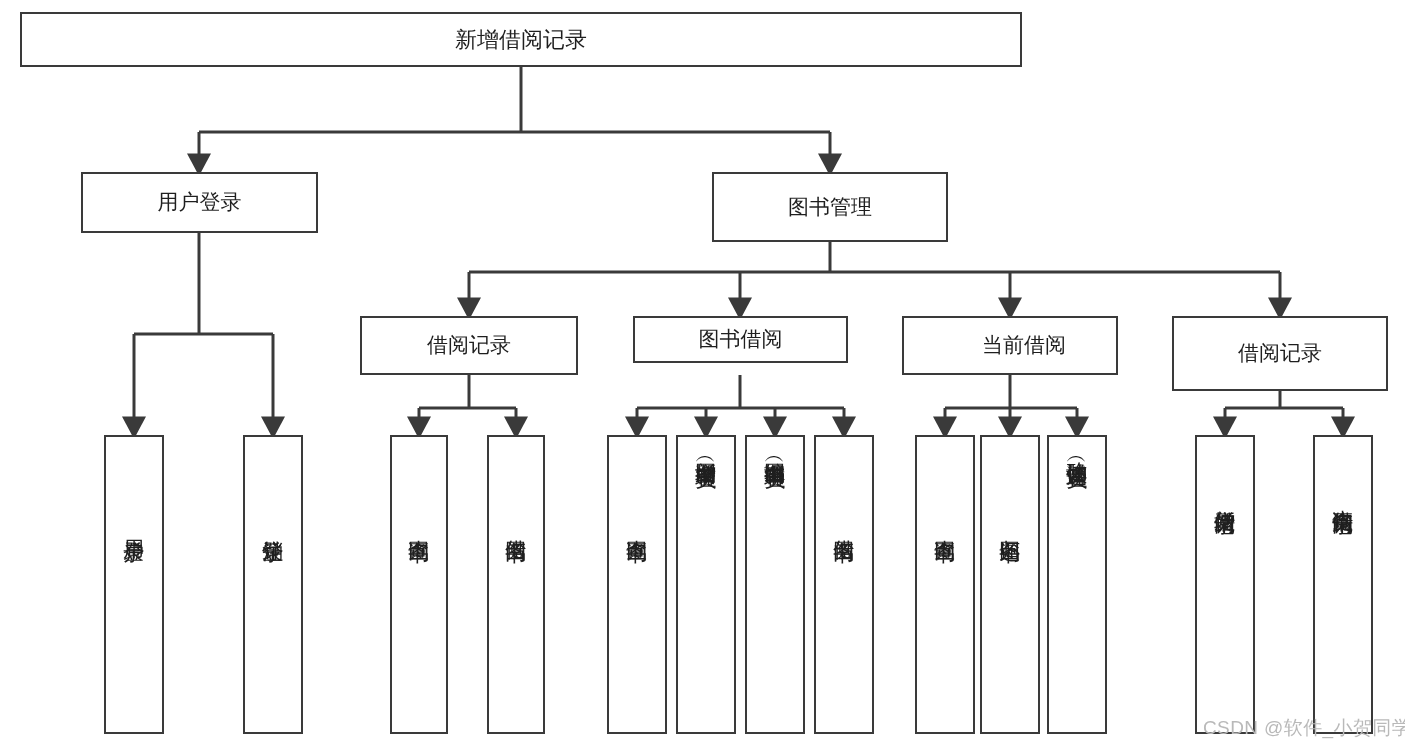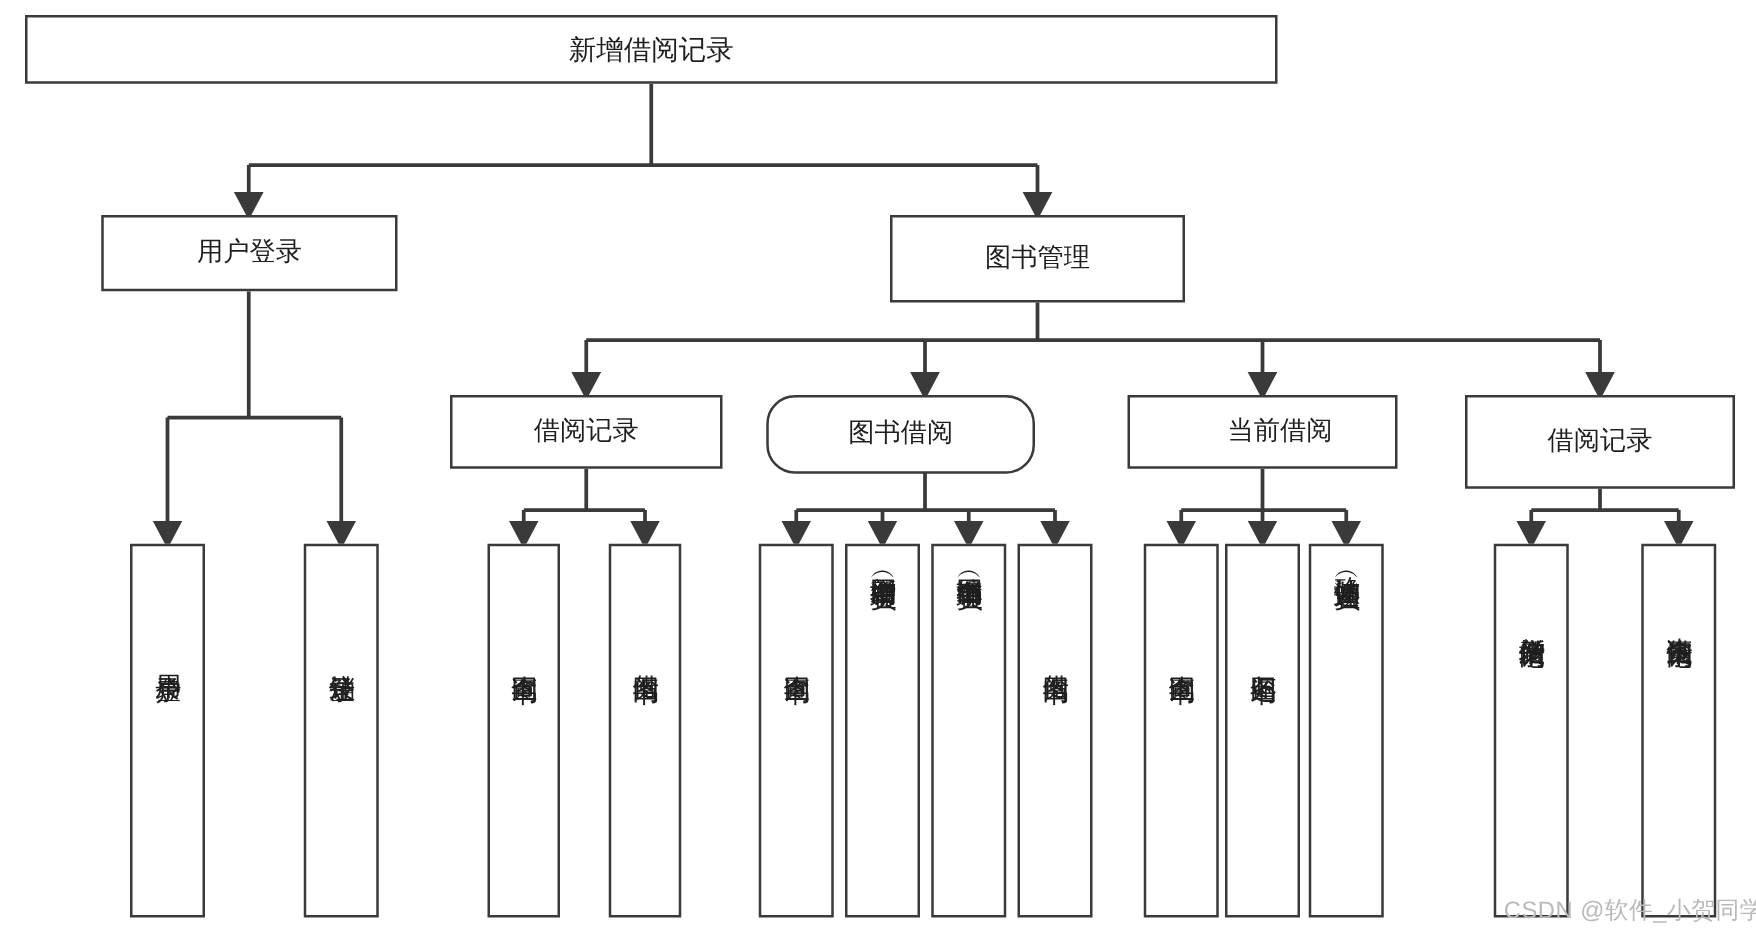--- a/index.html
+++ b/index.html
@@ -148,21 +148,21 @@
   <div class="node level1" style="left:81px; top:172px; width:237px; height:61px;">
     <span class="label">用户登录</span>
   </div>
   <div class="node level1" style="left:712px; top:172px; width:236px; height:70px;">
     <span class="label">图书管理</span>
   </div>
 
   <div class="node level2" style="left:360px; top:316px; width:218px; height:59px;">
     <span class="label">借阅记录</span>
   </div>
-  <div class="node level2" style="left:613px; top:316px; width:215px; height:63px;border-radius:23px;">
+  <div class="node level2" style="left:633px; top:316px; width:215px; height:47px;">
     <span class="label">图书借阅</span>
   </div>
   <div class="node level2" style="left:902px; top:316px; width:216px; height:59px;padding-left:28px;">
     <span class="label">当前借阅</span>
   </div>
   <div class="node level2" style="left:1172px; top:316px; width:216px; height:75px;">
     <span class="label">借阅记录</span>
   </div>
 
   <div class="node leaf mid" style="left:104px; top:435px; width:60px; height:299px;">

